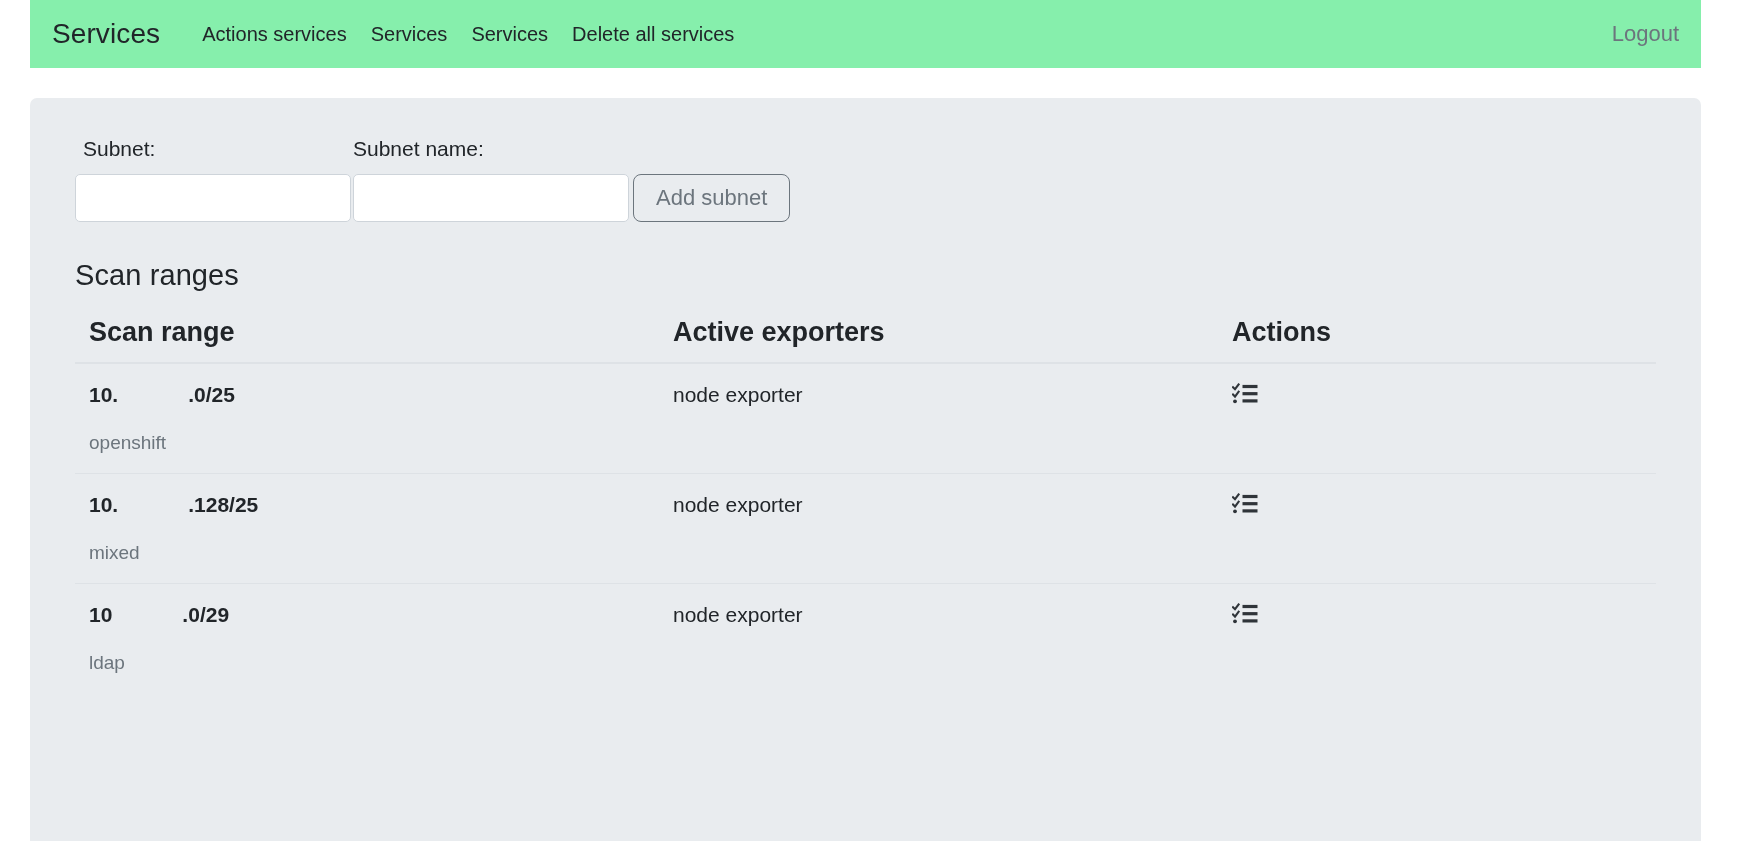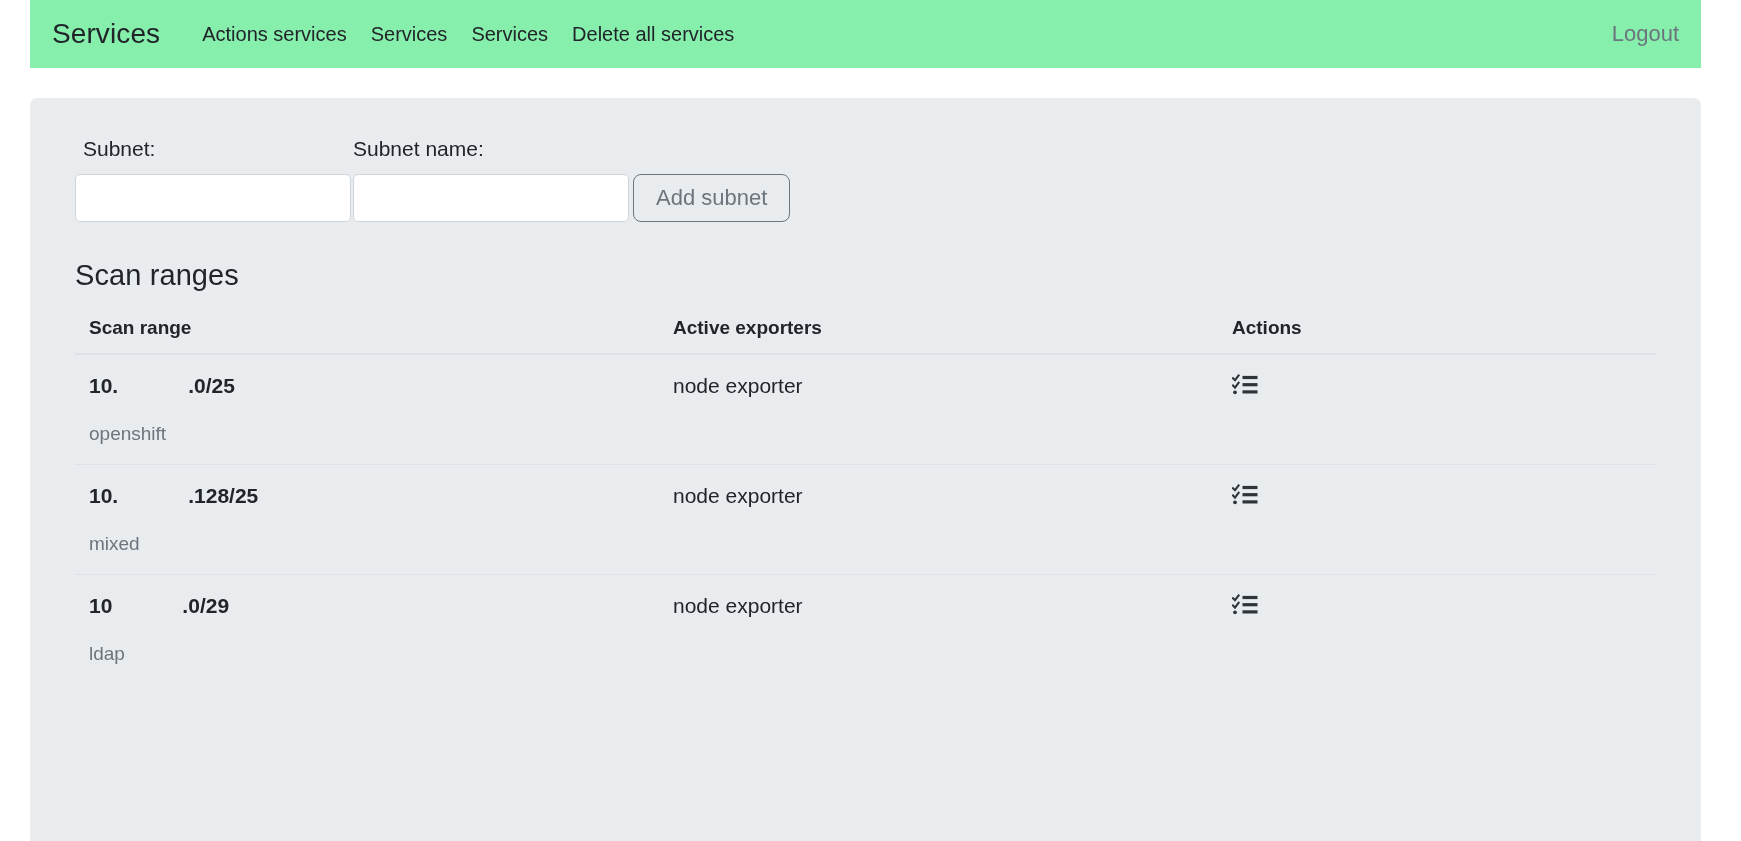--- a/index.html
+++ b/index.html
@@ -149,21 +149,21 @@
   }
 
   .scan-table {
     width: 100%;
     border-collapse: collapse;
     margin-top: 16px;
     table-layout: fixed;
   }
   .scan-table th {
     text-align: left;
-    font-size: 19px;
+    font-size: 27px;
     font-weight: bold;
     color: #212529;
     padding: 8px 0 14px 14px;
     border-bottom: 2px solid #dee2e6;
     vertical-align: bottom;
   }
   .scan-table td {
     padding: 18px 0 18px 14px;
     border-top: 1px solid #dee2e6;
     vertical-align: top;

